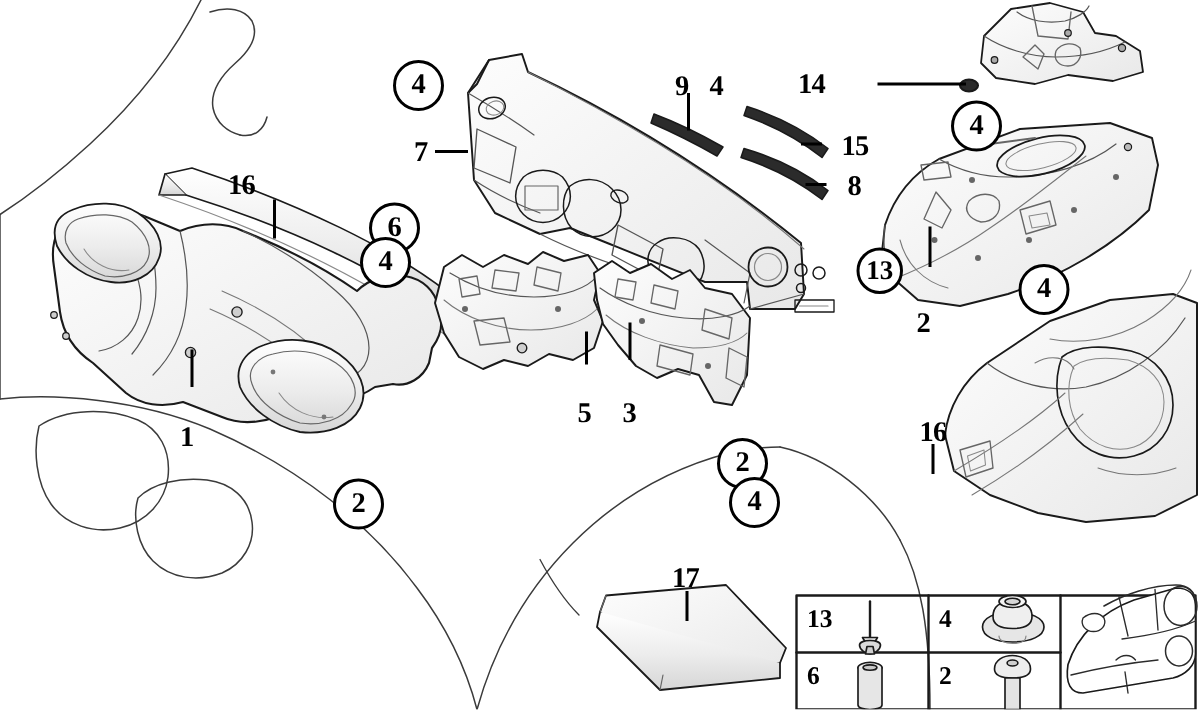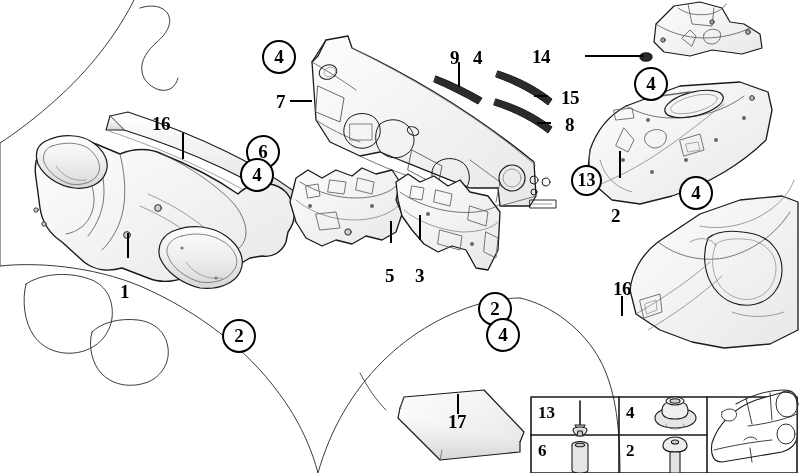--- a/index.html
+++ b/index.html
@@ -318,21 +318,21 @@
       <div class="lbl" style="left: 532px; top: 47px;">14</div>
       <div class="vline" style="left: 585px; top: 55px; width: 59px; height: 2px;"></div>
       <div class="lbl" style="left: 385px; top: 266px;">5</div>
       <div class="vline" style="left: 390px; top: 221px; width: 2px; height: 22px;"></div>
       <div class="lbl" style="left: 415px; top: 266px;">3</div>
       <div class="vline" style="left: 419px; top: 215px; width: 2px; height: 25px;"></div>
       <div class="lbl" style="left: 611px; top: 206px;">2</div>
       <div class="vline" style="left: 619px; top: 151px; width: 2px; height: 27px;"></div>
       <div class="lbl" style="left: 613px; top: 279px;">16</div>
       <div class="vline" style="left: 621px; top: 296px; width: 2px; height: 20px;"></div>
-      <div class="lbl" style="left: 448px; top: 376px; margin-top: 36px;">17</div>
+      <div class="lbl" style="left: 448px; top: 376px;">17</div>
       <div class="vline" style="left: 457px; top: 394px; width: 2px; height: 20px;"></div>
       <div class="circ" style="left: 262px; top: 40px;">4</div>
       <div class="circ" style="left: 246px; top: 135px;">6</div>
       <div class="circ" style="left: 240px; top: 158px;">4</div>
       <div class="circ" style="left: 634px; top: 67px;">4</div>
       <div class="circ small" style="left: 571px; top: 165px;">13</div>
       <div class="circ" style="left: 679px; top: 176px;">4</div>
       <div class="circ" style="left: 222px; top: 319px;">2</div>
       <div class="circ" style="left: 478px; top: 292px;">2</div>
       <div class="circ" style="left: 486px; top: 318px;">4</div>

